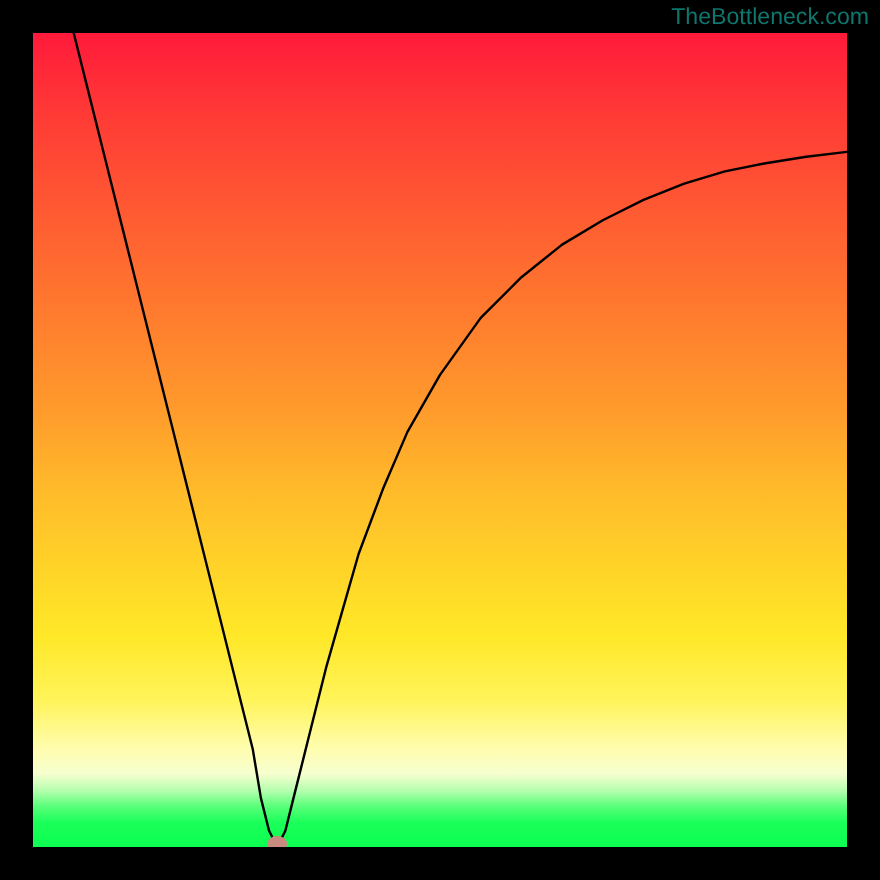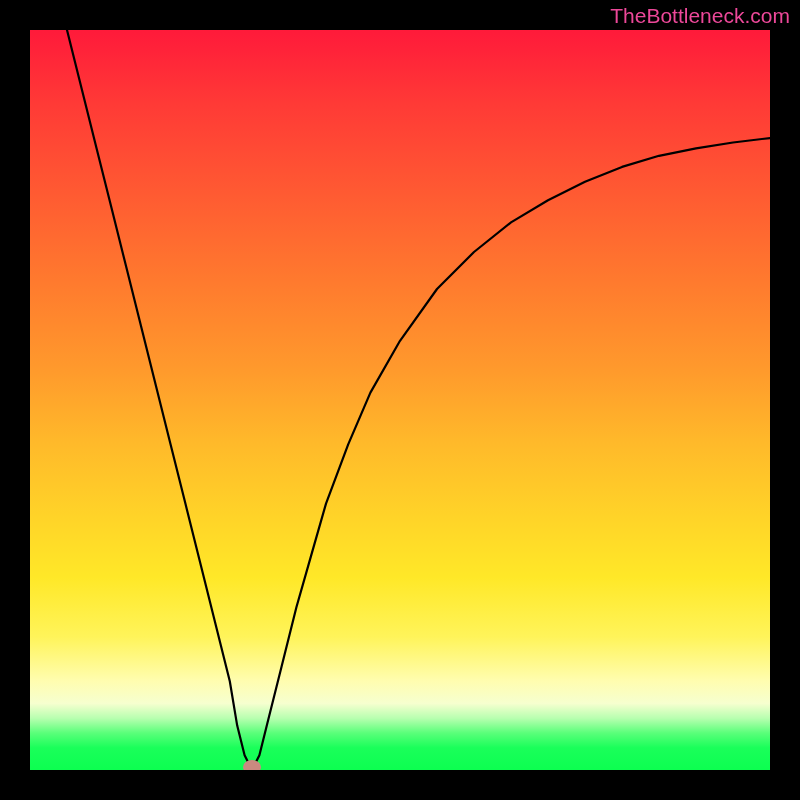--- a/index.html
+++ b/index.html
@@ -47,21 +47,21 @@
     position: absolute;
     left: 0;
     top: 0;
     width: 740px;
     height: 740px;
   }
   .attribution {
     position: absolute;
     top: 4px;
     right: 10px;
-    color: #ec4899;
+    color: #0f766e;
     font-size: 21px;
     font-weight: 400;
     letter-spacing: 0px;
   }
 </style>
 </head>
 <body>
 
 <div class="frame">
   <div class="plot-area">

